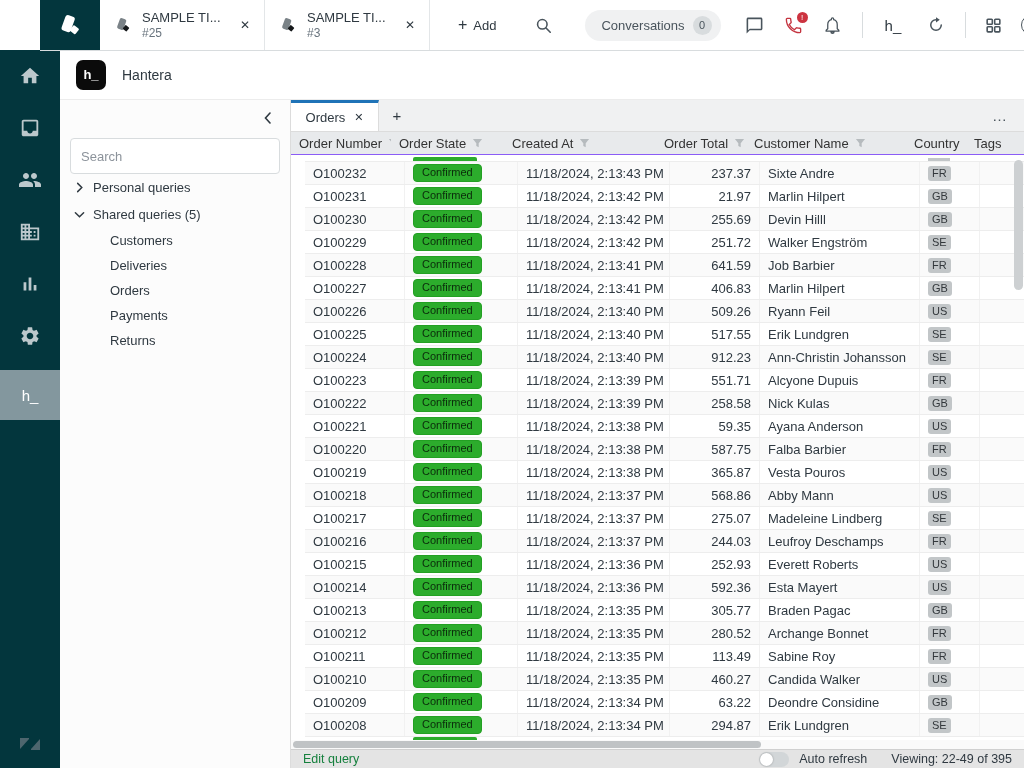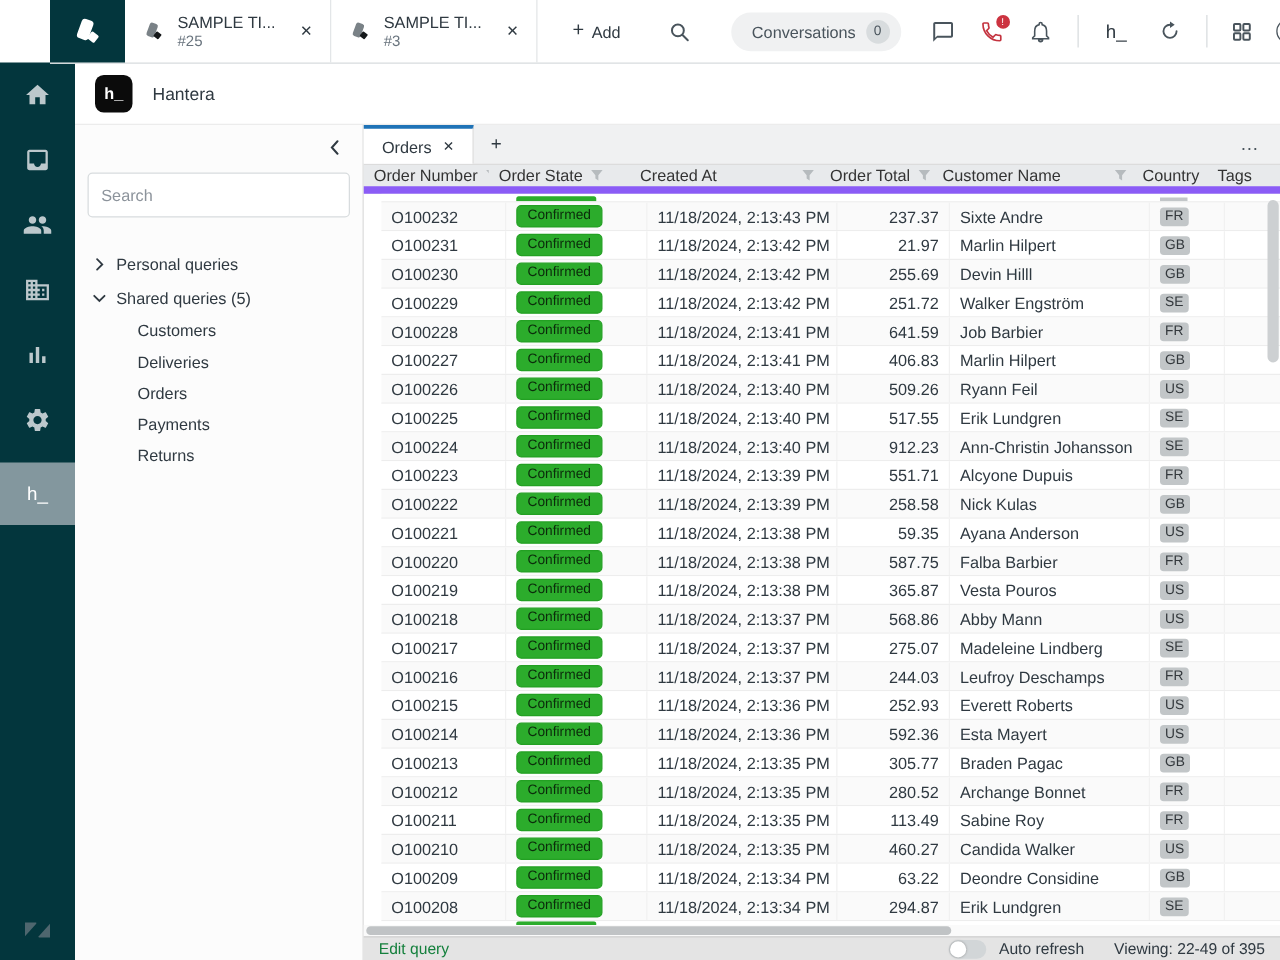--- a/index.html
+++ b/index.html
@@ -62,21 +62,21 @@
             display:flex;align-items:center;justify-content:center;font-size:13px;font-weight:bold;}
   .app-name{margin-left:16px;font-size:14px;color:#2f3941;}
 
   
   .query-panel{position:absolute;left:60px;top:100px;width:230px;height:668px;background:#fcfcfc;box-sizing:border-box;}
   .collapse-btn{position:absolute;right:12px;top:8px;background:none;border:none;cursor:pointer;color:#2f3941;padding:4px;}
   .search-input{position:absolute;left:10px;top:38px;width:210px;height:30px;box-sizing:border-box;
                 border:1px solid #d8dcde;border-radius:4px;background:#fff;padding:17px 10px;
                 font:inherit;color:#2f3941;}
   .search-input::placeholder{color:#8c939b;}
-  .qtree{position:absolute;left:0;top:74px;width:230px;margin-top:24px;}
+  .qtree{position:absolute;left:0;top:74px;width:230px;}
   .qgroup{display:flex;align-items:center;gap:8px;padding:6px 0 6px 14px;cursor:pointer;color:#2f3941;}
   .qgroup svg{flex:none;}
   .qitem{padding:5px 0 5px 50px;cursor:pointer;color:#2f3941;}
 
   
   .view{position:absolute;left:290px;top:100px;width:734px;height:668px;background:#fff;
         border-left:1px solid #dcdcdc;box-sizing:border-box;}
   .view-tabs{position:absolute;left:0;top:0;width:100%;height:32px;background:#f0f1f2;
              border-bottom:1px solid #dcdcdc;display:flex;align-items:stretch;box-sizing:border-box;}
   .vtab{width:88px;background:#fff;border-top:3px solid var(--accent-blue,#1f73b7);
@@ -84,23 +84,23 @@
         gap:9px;font-size:13px;color:#2f3941;box-sizing:border-box;cursor:pointer;}
   .vtab-close{font-size:11px;cursor:pointer;}
   .vtab-add{width:36px;display:flex;align-items:center;justify-content:center;font-size:15px;
             color:#2f3941;cursor:pointer;}
   .vtabs-overflow{margin-left:auto;margin-right:10px;align-self:center;background:none;border:none;
                   font-size:15px;color:#49545c;cursor:pointer;letter-spacing:1px;}
 
   
   .grid-cols{display:grid;grid-template-columns:100px 113px 152px 90px 160px 60px 1fr;}
   .thead{position:absolute;left:0;top:32px;width:100%;height:23px;background:#e8eaec;
-         border-bottom:6px solid #8b5cf6;box-sizing:border-box;font-size:13px;color:#333;}
+         border-bottom:1px solid #8b5cf6;box-sizing:border-box;font-size:13px;color:#333;}
   .th{display:flex;align-items:center;gap:6px;padding:0 4px 0 8px;overflow:hidden;white-space:nowrap;}
-  .th.spread{justify-content:space-between;}
+  .th.spread{justify-content:flex-start;}
   .funnel{flex:none;opacity:.85;}
   .tbody{position:absolute;left:0;top:55px;width:100%;height:585px;overflow:hidden;margin-left:14px;}
   .trow{height:23px;border-bottom:1px solid #ededed;box-sizing:border-box;cursor:pointer;background:#fff;}
   .trow:nth-child(even){background:#fafafa;}
   .td{display:flex;align-items:center;padding:0 8px;border-right:1px solid #f1f1f1;overflow:hidden;
       white-space:nowrap;box-sizing:border-box;color:#2f3941;}
   .td:last-child{border-right:none;}
   .c-total{justify-content:flex-end;}
   .badge-state{background:var(--confirmed-green,#2cac2c);border:1px solid #23a023;color:#0b2b0b;
                border-radius:4px;padding:1px 8px 2px;font-size:11px;line-height:13px;}

